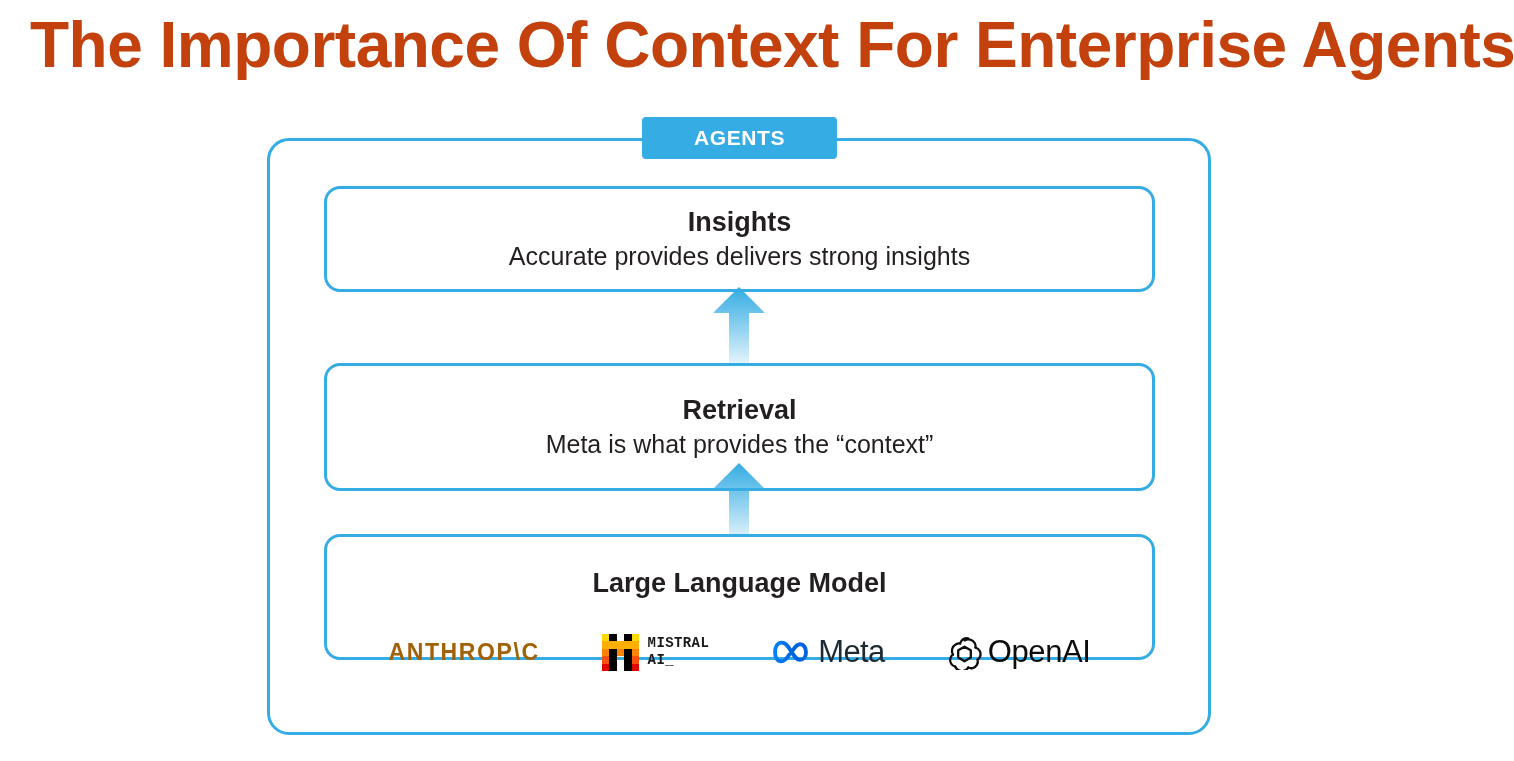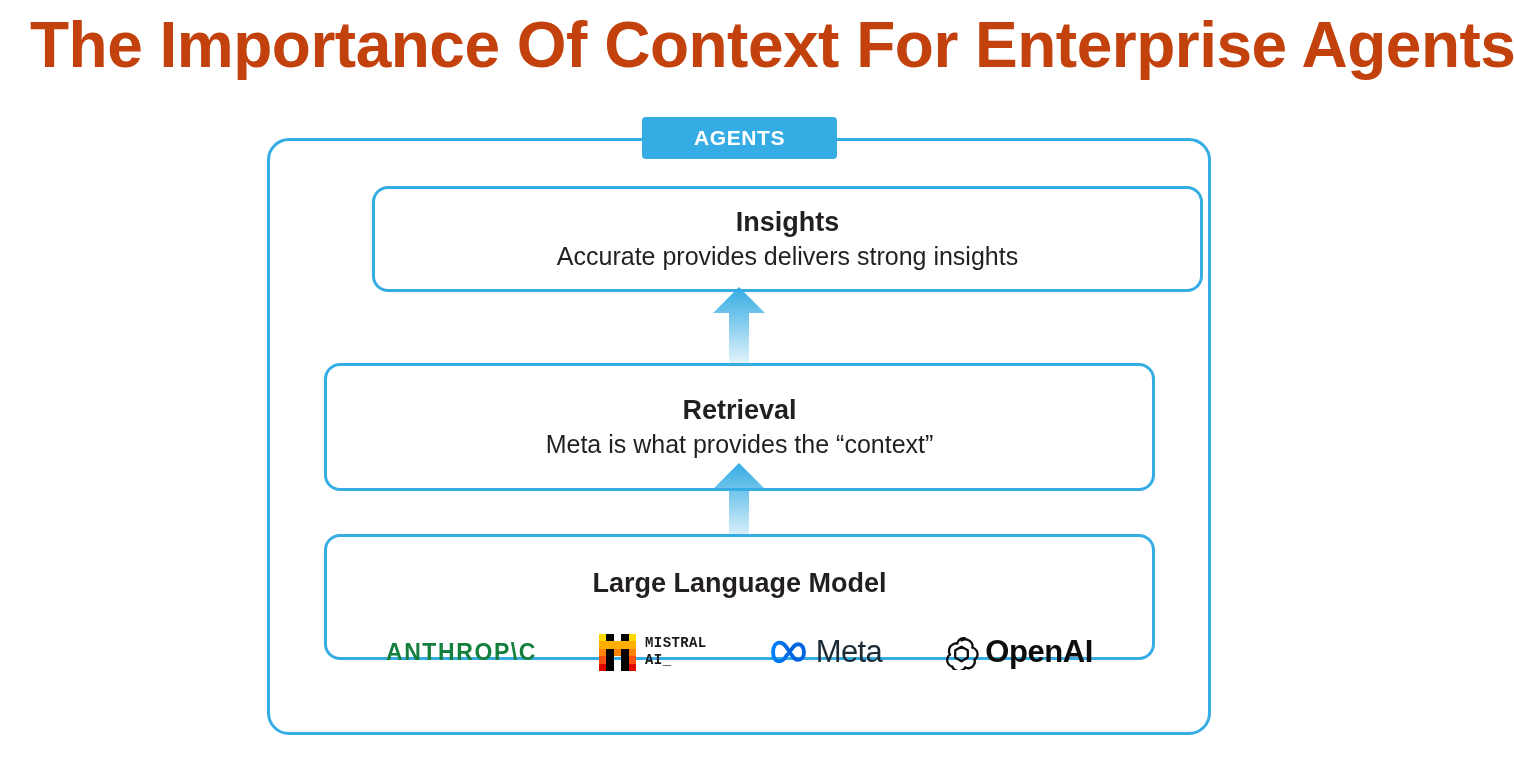--- a/index.html
+++ b/index.html
@@ -67,21 +67,21 @@
     width: 831px;
     border: 3px solid #35ace3;
     border-radius: 16px;
     background: #ffffff;
     display: flex;
     flex-direction: column;
     align-items: center;
     justify-content: center;
   }
 
-  .card-insights  { top: 186px; height: 106px; margin-left: 48px; }
+  .card-insights  { top: 186px; height: 106px; }
   .card-retrieval { top: 363px; height: 128px; }
   .card-llm       { top: 534px; height: 126px; }
 
   .card-title {
     font-size: 27px;
     font-weight: bold;
     color: #231f20;
     line-height: 1.2;
   }
 
@@ -127,21 +127,21 @@
   .logo {
     display: flex;
     align-items: center;
     height: 44px;
   }
 
   
   .logo-anthropic .wordmark {
     font-size: 23px;
     font-weight: bold;
-    color: #15803d;
+    color: #a16207;
     letter-spacing: 1.6px;
     font-family: "Liberation Sans", sans-serif;
   }
 
   
   .logo-meta .mark { width: 40px; height: 26px; margin-right: 7px; }
   .logo-meta .wordmark {
     font-size: 31px;
     font-weight: 500;
     color: #1c2b33;
@@ -157,21 +157,21 @@
     color: #1a1a1a;
     line-height: 1.25;
     letter-spacing: 0.4px;
     text-align: left;
   }
 
   
   .logo-openai .mark { width: 35px; height: 35px; margin-right: 6px; }
   .logo-openai .wordmark {
     font-size: 31px;
-    font-weight: bold;
+    font-weight: normal;
     color: #0d0d0d;
     letter-spacing: -0.4px;
   }
 </style>
 </head>
 <body>
 
 <div id="stage">
 
   <div class="page-title">The Importance Of Context For Enterprise Agents</div>

